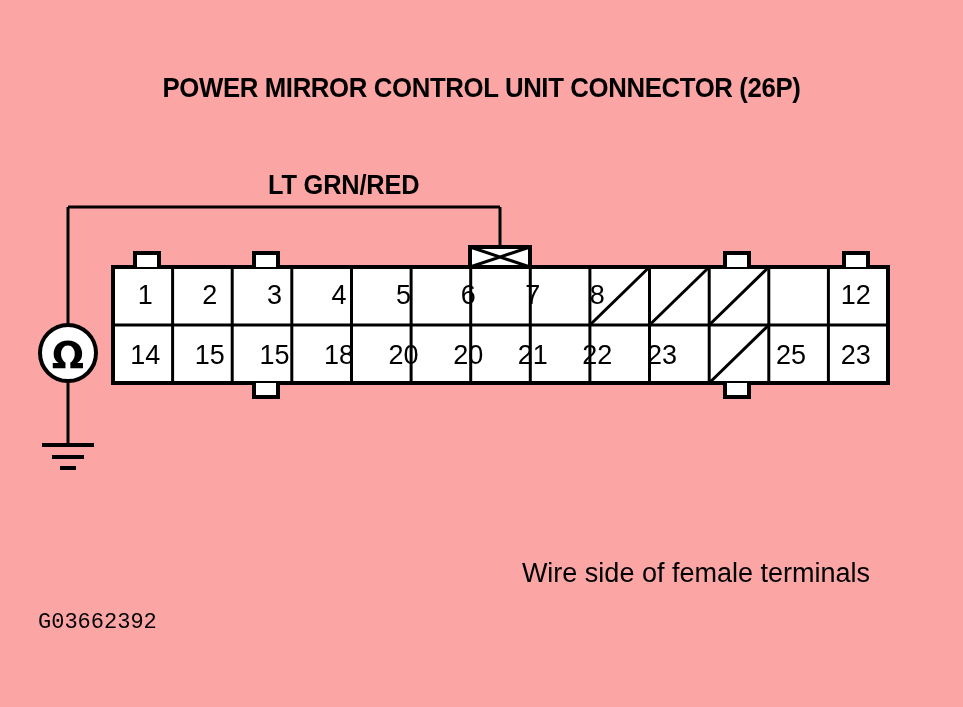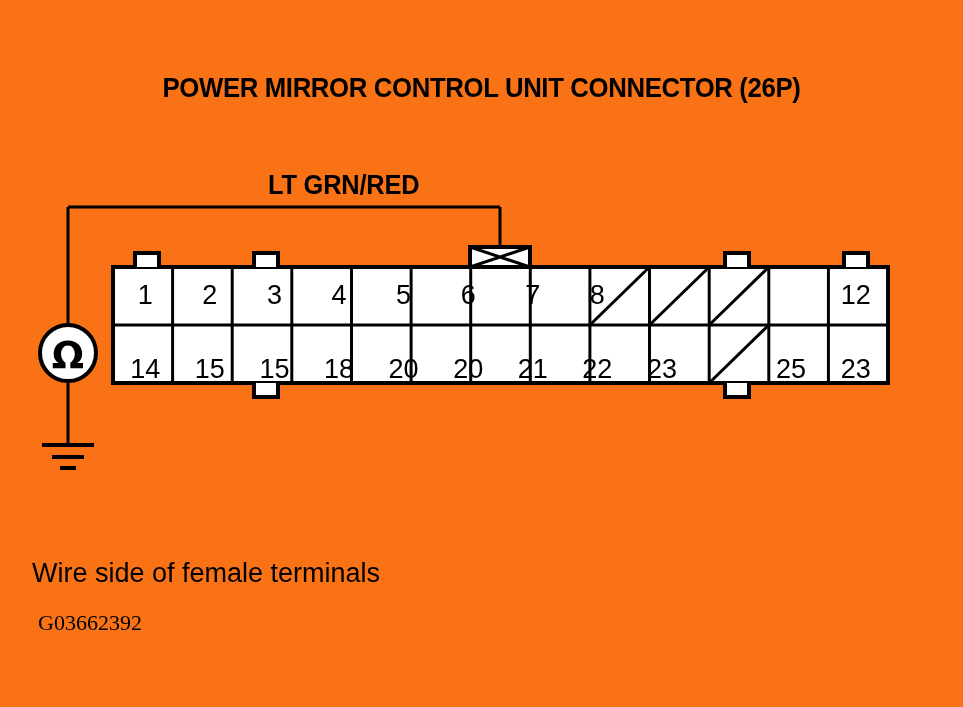--- a/index.html
+++ b/index.html
@@ -8,21 +8,21 @@
     padding: 0;
     background: #ffffff;
   }
   body {
     font-family: "Liberation Sans", sans-serif;
   }
   #page {
     position: relative;
     width: 963px;
     height: 707px;
-    background: #f97316;
+    background: #fca5a5;
     overflow: hidden;
   }
 
   
   .title {
     position: absolute;
     left: 0;
     top: 72px;
     width: 963px;
     text-align: center;
@@ -78,53 +78,52 @@
     overflow: visible;
   }
   .row {
     position: absolute;
     left: 0;
     width: 775px;
     height: 58px;
     display: flex;
   }
   .row.top  { top: 0; }
-  .row.bot  { top: 74px; }
+  .row.bot  { top: 60px; }
   .cell {
     flex: 1 1 0;
     position: relative;
     display: flex;
     align-items: center;
     justify-content: center;
     font-family: "Liberation Sans", sans-serif;
     font-size: 27px;
     font-weight: 400;
     color: #000000;
     line-height: 1;
   }
   .cell span { display: block; transform: translateY(-1px); }
 
   
   .caption {
     position: absolute;
     left: 0;
     top: 558px;
     width: 870px;
-    text-align: left;
+    text-align: right;
     font-family: "Liberation Sans", sans-serif;
     font-size: 27px;
     color: #000000;
     white-space: nowrap;
-    padding-left: 32px;
   }
   .figure-id {
     position: absolute;
     left: 38px;
     top: 610px;
-    font-family: Liberation Serif, serif;
+    font-family: Liberation Mono, monospace;
     font-size: 22px;
     color: #000000;
     white-space: nowrap;
   }
 </style>
 </head>
 <body>
 
 <div id="page">
 

